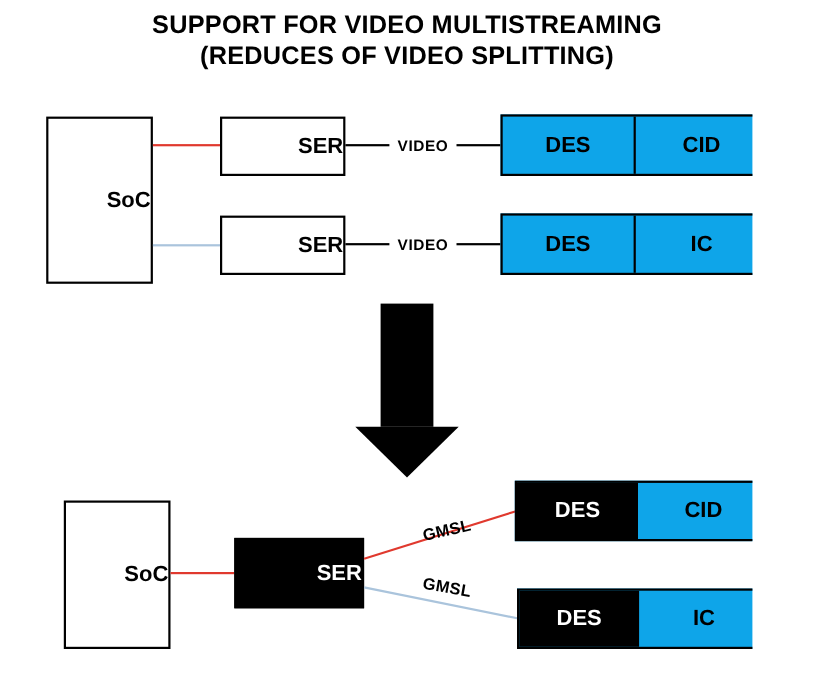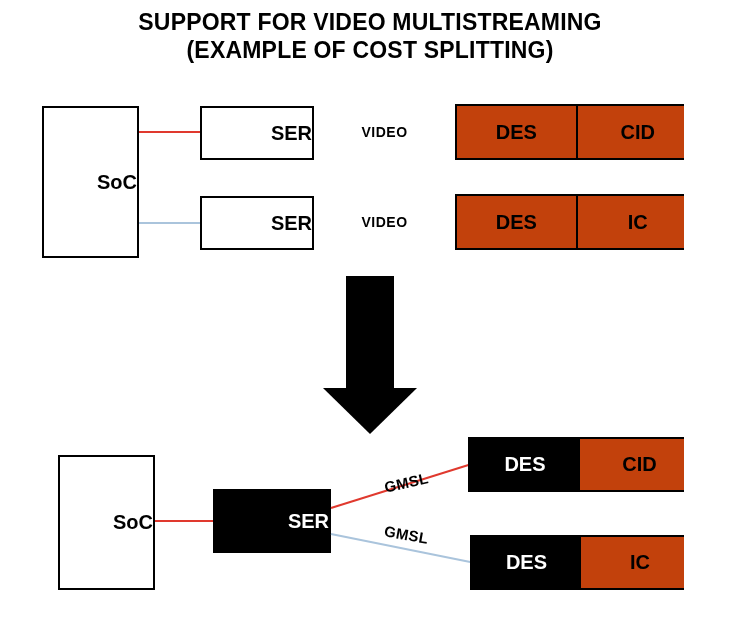--- a/index.html
+++ b/index.html
@@ -31,21 +31,21 @@
     align-items: center;
     justify-content: flex-end;
     font-size: 20px;
     font-weight: bold;
   }
   .box-black { background: #000; color: #fff; border-color: #000; }
   .split {
     position: absolute;
     box-sizing: border-box;
     border: 2px solid #000;
-    background: #c2410c;
+    background: #0ea5e9;
     display: flex;
   }
   .cell {
     box-sizing: border-box;
     display: flex;
     align-items: center;
     justify-content: center;
     font-size: 20px;
     font-weight: bold;
   }
@@ -53,21 +53,20 @@
   .cell-black { background: #000; color: #fff; }
   .hline { position: absolute; height: 2px; }
   .dline { position: absolute; height: 2px; transform-origin: left center; }
   .red  { background: #e0392e; }
   .blue { background: #aac4dc; }
   .connector {
     position: absolute;
     display: flex;
     align-items: center;
     height: 22px;
-    flex-direction: column;
   }
   .connector .seg { flex: 1; height: 2px; background: #000; }
   .connector .lbl { padding: 0 7px; font-size: 14px; font-weight: bold; letter-spacing: 0.5px; }
   .arrow-shaft { position: absolute; background: #000; }
   .arrow-head {
     position: absolute;
     width: 0; height: 0;
     border-left: 47px solid transparent;
     border-right: 47px solid transparent;
     border-top: 46px solid #000;
@@ -86,21 +85,21 @@
     letter-spacing: 0.3px;
   }
 </style>
 </head>
 <body>
 
 <div id="canvas">
 
   <div class="title">
     <div>SUPPORT FOR VIDEO MULTISTREAMING</div>
-    <div>(EXAMPLE OF COST SPLITTING)</div>
+    <div>(REDUCES OF VIDEO SPLITTING)</div>
   </div>
 
   <div class="box" style="left:42px; top:106px; width:97px; height:152px;">
     <span>SoC</span>
   </div>
 
   <div class="hline red" style="left: 139px; top: 131px; width: 61px; background: rgb(224, 57, 46);"></div>
   <div class="hline blue" style="left: 139px; top: 222px; width: 61px; background: rgb(170, 196, 220);"></div>
 
   <div class="box" style="left:200px; top:106px; width:114px; height:54px;">

